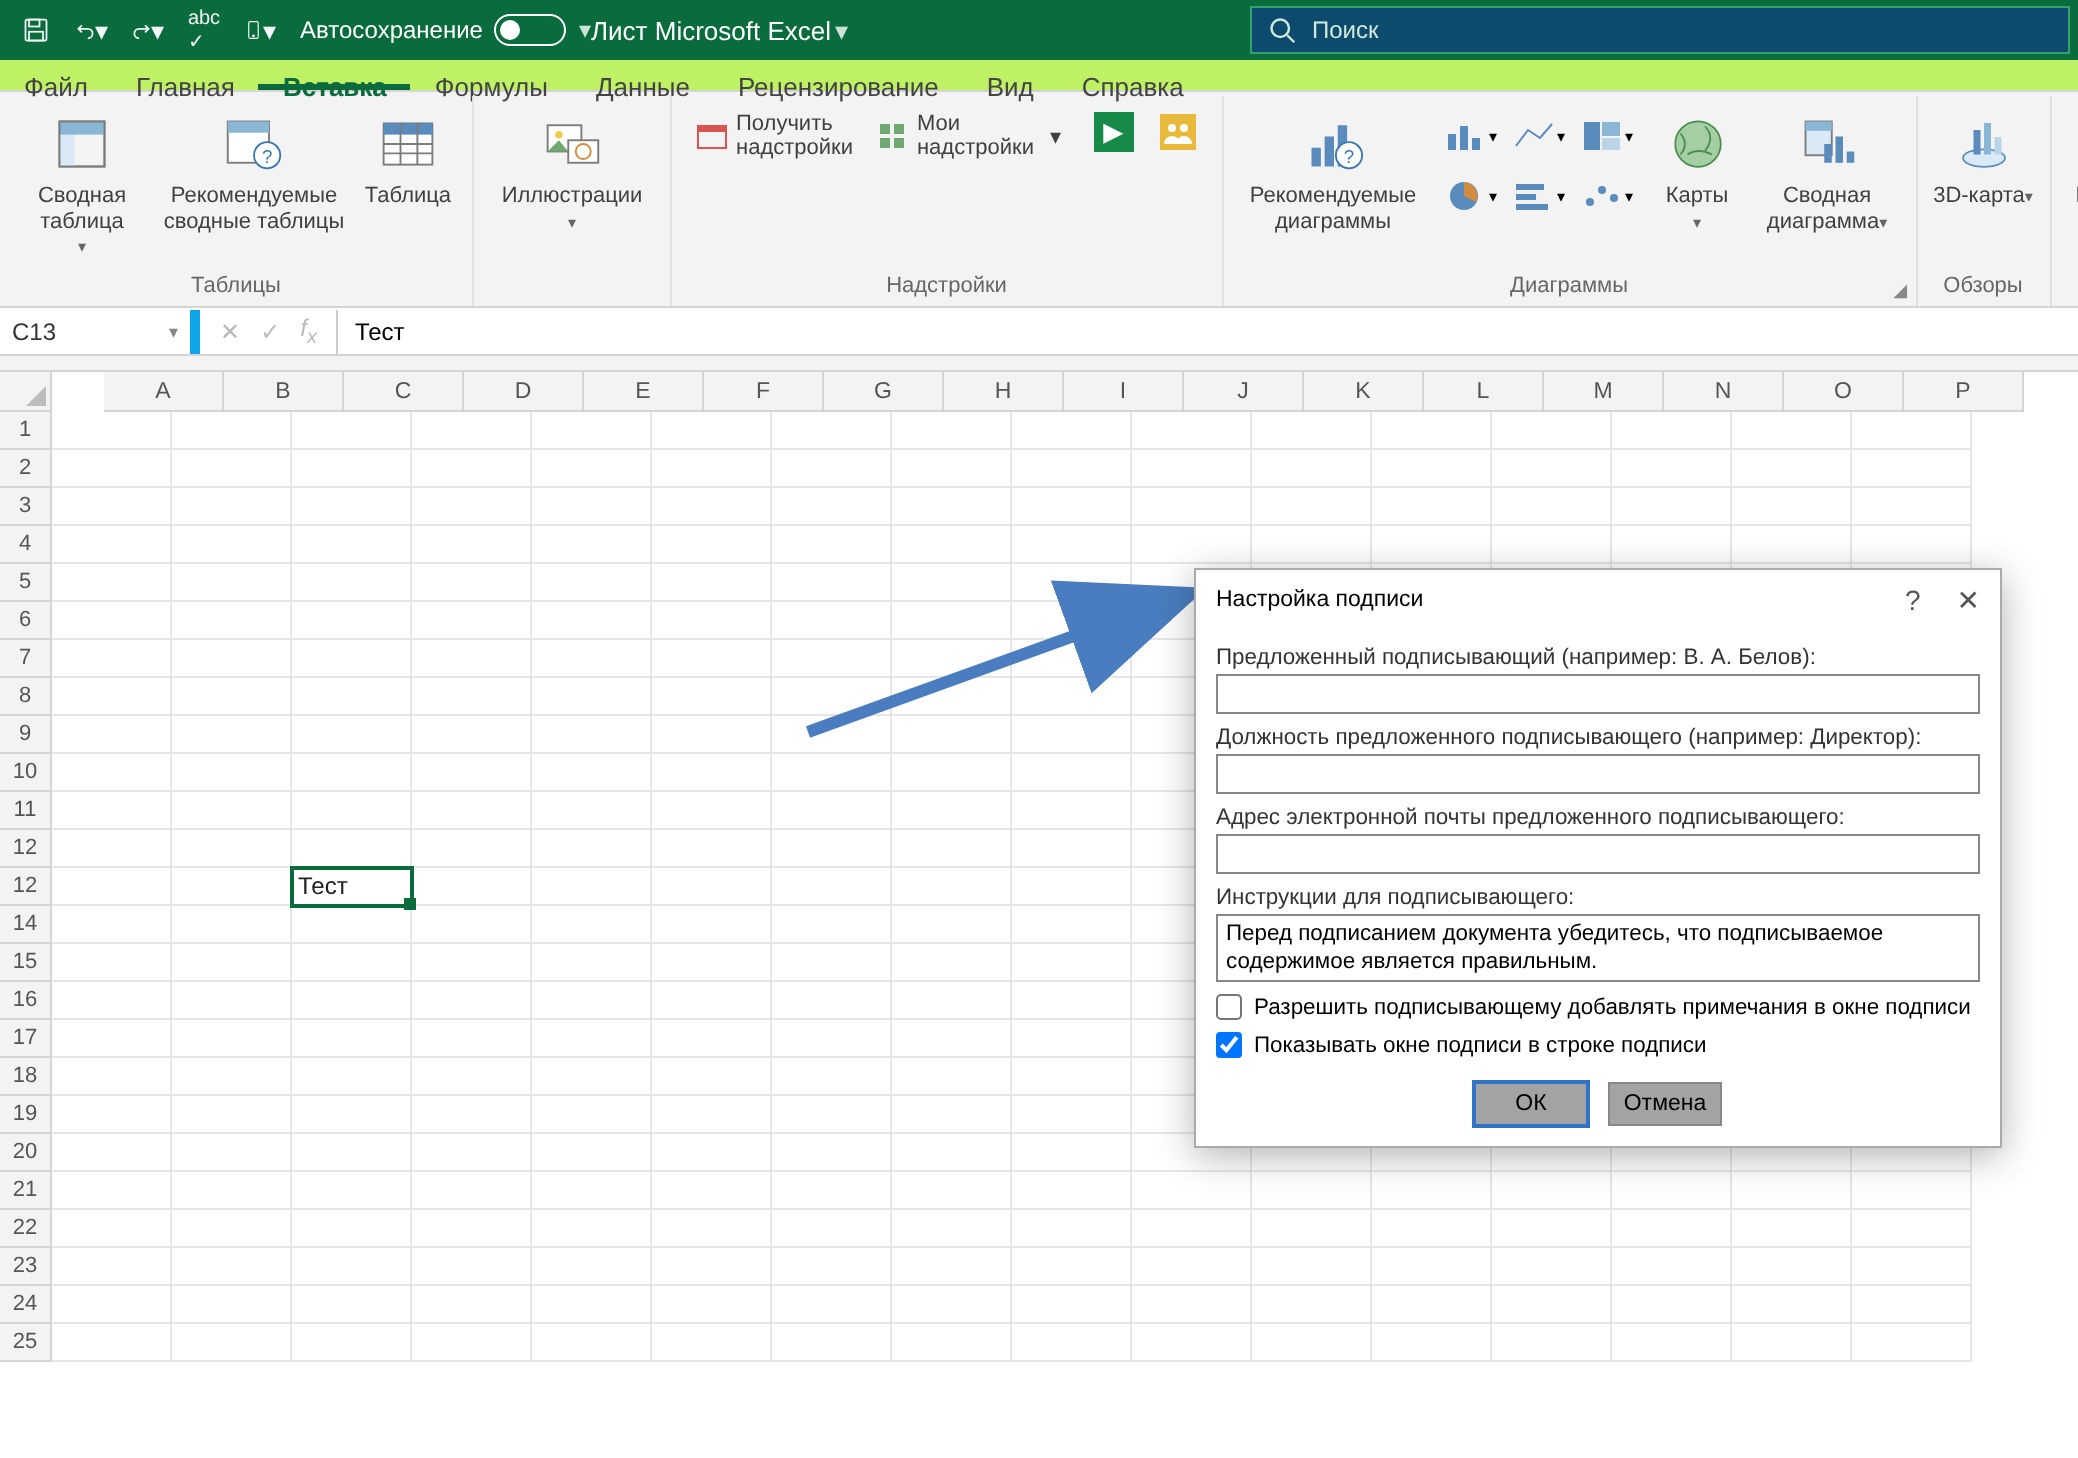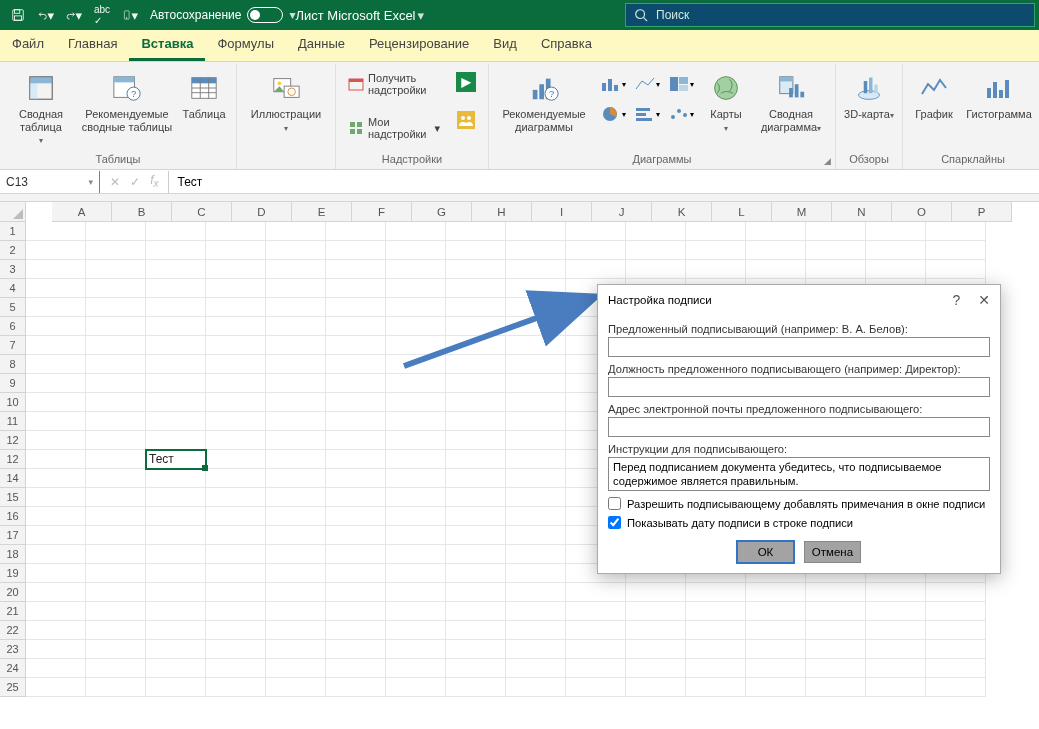--- a/index.html
+++ b/index.html
@@ -10,44 +10,44 @@
 .titlebar .qa { display:flex; gap:12px; align-items:center; padding:0 6px; }
 .titlebar .qa-ico { width:16px; height:16px; display:flex; align-items:center; justify-content:center; opacity:.95; font-size:13px; }
 .titlebar .autosave { display:flex; align-items:center; gap:6px; margin-left:6px; font-size:12px; }
 .toggle { width:36px; height:16px; border:1px solid #fff; border-radius:8px; position:relative; }
 .toggle::after { content:""; width:10px; height:10px; border-radius:50%; background:#fff; position:absolute; top:2px; left:2px; }
 .titlebar .center { flex:1; text-align:center; font-size:13px; display:flex; align-items:center; justify-content:flex-start; gap:2px; }
 .search { width:410px; height:24px; background:#0c4a6e; border:1px solid #31a36d; display:flex; align-items:center; padding:0 8px; gap:8px; color:#cfe9db; }
 .search svg { width:14px; height:14px; }
 
 
-.menu { height:32px; background:#fef9c3; border-bottom:1px solid #d4d4d4; display:flex;text-align:right; }
+.menu { height:16px; background:#bef264; border-bottom:1px solid #d4d4d4; display:flex;text-align:right; }
 .menu-item { padding:6px 12px 4px; font-size:13px; color:#444; border-bottom:2px solid transparent; }
 .menu-item.active { color:#0a6b3d; border-bottom:3px solid #0a6b3d; font-weight:600; }
 
 
 .ribbon { height:108px; background:#f3f3f3; border-bottom:1px solid #d4d4d4; display:flex; padding:2px 0 0 0; }
 .rgroup { display:flex; flex-direction:column; border-right:1px solid #e1e1e1; }
 .rgroup-ctl { flex:1; display:flex; align-items:flex-start; padding:4px 6px 0; gap:2px; }
 .rgroup-lbl { font-size:11px; color:#666; text-align:center; padding:2px 0 3px; height:18px; position:relative; }
 .rgroup-lbl .dlg { position:absolute; right:4px; bottom:3px; font-size:9px; color:#888; }
 .btn-big { display:flex; flex-direction:column; align-items:center; width:70px; padding:2px 2px; text-align:center; }
 .btn-big.wide { width:98px; }
 .btn-big .ico { width:32px; height:32px; margin:2px 0 4px; display:flex; align-items:center; justify-content:center; }
 .btn-big .lbl { font-size:11px; line-height:1.15; color:#404040; }
 .btn-big .caret { font-size:8px; color:#666; }
-.mini-col { display:flex; flex-direction:column; gap:2px; padding:2px 2px; }
+.mini-col { display:flex; flex-direction:row; gap:2px; padding:2px 2px; }
 .mini-btn { display:flex; align-items:center; gap:4px; font-size:11px; color:#404040; padding:2px 4px; }
 .mini-btn .mico { width:16px; height:16px; display:flex; align-items:center; justify-content:center; }
 .chart-grid { display:grid; grid-template-columns:repeat(3,32px); grid-template-rows:repeat(2,28px); gap:2px; padding:2px; }
 .chart-grid .c { display:flex; align-items:center; justify-content:center; }
 
 
 .fbar { height:24px; border-bottom:1px solid #d4d4d4; display:flex; align-items:center; background:#fff; }
-.namebox { width:100px; height:22px; border-right:1px solid #0ea5e9; display:flex; align-items:center; padding:0 6px; font-size:12px; color:#333; justify-content:space-between; }
+.namebox { width:100px; height:22px; border-right:5px solid #0ea5e9; display:flex; align-items:center; padding:0 6px; font-size:12px; color:#333; justify-content:space-between; }
 .namebox .dd { color:#888; font-size:9px; }
 .fbtns { display:flex; gap:10px; padding:0 10px; color:#bbb; align-items:center; border-right:1px solid #ccc; height:22px; }
 .fval { padding:0 8px; font-size:12px; }
 
 
 .gap { height:8px; background:#f3f3f3; border-bottom:1px solid #d4d4d4; }
 .colhdrs { display:flex; margin-left:26px; }
 .colhdr { width:60px; height:20px; background:#f3f3f3; border-right:1px solid #d4d4d4; border-bottom:1px solid #d4d4d4; text-align:center; font-size:11.5px; color:#555; line-height:20px; }
 .colhdrs-row { display:flex; }
 .corner { width:26px; height:20px; background:#f3f3f3; border-right:1px solid #d4d4d4; border-bottom:1px solid #d4d4d4; position:relative; }
@@ -902,20 +902,20 @@
     <div class="dlg-lbl"><span>Адрес электронной почты предложенного подписывающего:</span></div>
     <input class="dlg-inp" style="">
     <div class="dlg-lbl"><span>Инструкции для подписывающего:</span></div>
     <textarea class="dlg-ta" style="">Перед подписанием документа убедитесь, что подписываемое содержимое является правильным.</textarea>
     <label class="dlg-chk">
         <input type="checkbox" style="">
         <span>Разрешить подписывающему добавлять примечания в окне подписи</span>
       </label>
     <label class="dlg-chk">
         <input type="checkbox" checked="" style="">
-        <span>Показывать дату подписи в строке подписи</span>
+        <span>Показывать окне подписи в строке подписи</span>
       </label>
     <div class="dlg-btns">
       <button class="dlg-btn primary">ОК</button>
       <button class="dlg-btn">Отмена</button>
     </div>
   </div>
 </div>
 
 </body></html>

